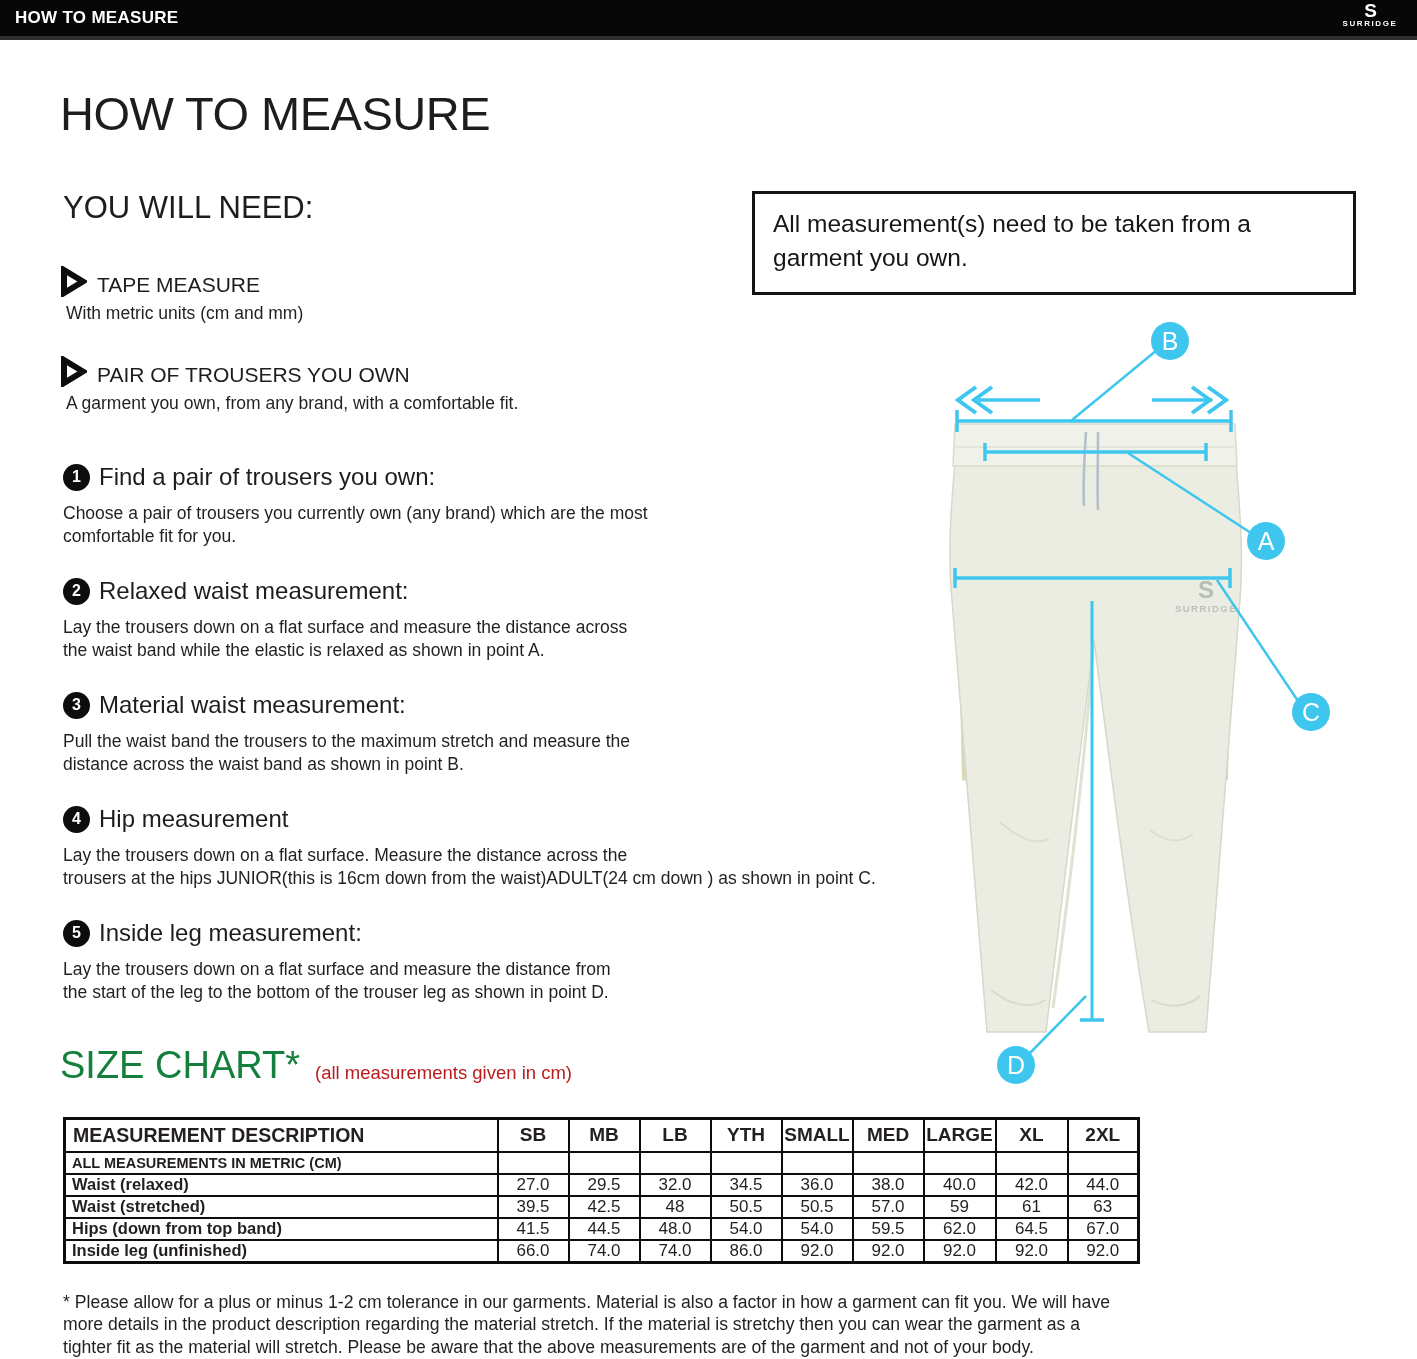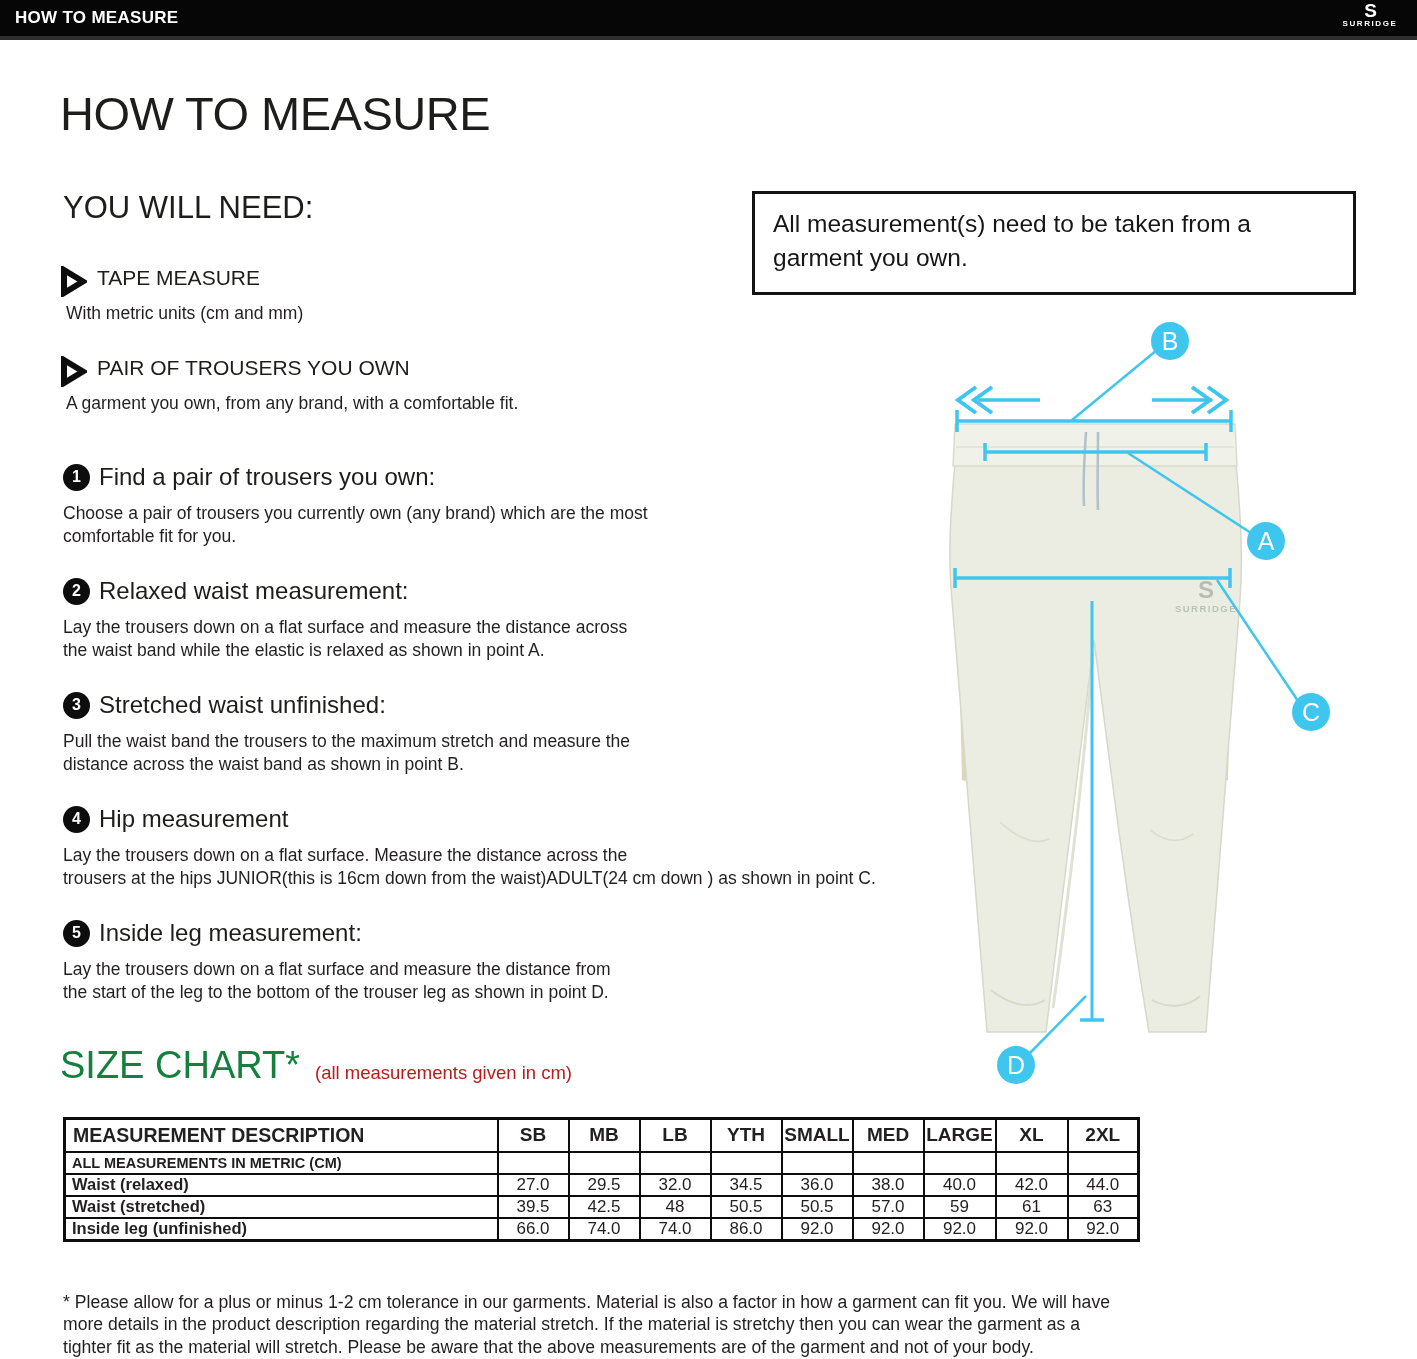--- a/index.html
+++ b/index.html
@@ -17,21 +17,21 @@
   .topbar-strip { left:0; top:36px; width:1417px; height:4px; background:#2e2e2e; }
   .brand { position:absolute; right:12px; top:2px; width:70px; text-align:center; color:#fff; }
   .brand .smark { font-size:19px; font-weight:bold; line-height:17px; letter-spacing:-1px; }
   .brand .bname { font-size:8px; font-weight:bold; letter-spacing:1.6px; }
 
   h1.page-title { left:60px; top:86px; font-size:47px; font-weight:400; color:#1d1d1b; letter-spacing:-.5px; }
 
   .ywn-heading { left:63px; top:190px; font-size:31px; font-weight:400; color:#1d1d1b; }
 
   .need-item { left:60px; width:640px; }
-  .need-row { display:flex; align-items:flex-start; gap:10px; }
+  .need-row { display:flex; align-items:flex-end; gap:10px; }
   .need-label { font-size:21px; color:#1d1d1b; }
   .need-desc { font-size:17.5px; margin-top:6px; margin-left:6px; }
 
   .notice-box { left:752px; top:191px; width:604px; height:104px; border:3px solid #141414;
                 padding:13px 18px; }
   .notice-text { font-size:24.5px; line-height:1.4; color:#161616; white-space:pre-line; }
 
   .step { left:63px; width:850px; }
   .step-head { display:flex; align-items:center; gap:9px; }
   .step-badge { width:27px; height:27px; border-radius:50%; background:#0d0d0d; color:#fff;
@@ -111,21 +111,21 @@
     <div class="step-badge">2</div>
     <div class="step-title">Relaxed waist measurement:</div>
   </div>
   <div class="step-body">Lay the trousers down on a flat surface and measure the distance across
 the waist band while the elastic is relaxed as shown in point A.</div>
 </div>
 
 <div class="abs step" style="top:691px;">
   <div class="step-head">
     <div class="step-badge">3</div>
-    <div class="step-title">Stretched waist unfinished:</div>
+    <div class="step-title">Material waist measurement:</div>
   </div>
   <div class="step-body">Pull the waist band the trousers to the maximum stretch and measure the
 distance across the waist band as shown in point B.</div>
 </div>
 
 <div class="abs step" style="top:805px;">
   <div class="step-head">
     <div class="step-badge">4</div>
     <div class="step-title">Hip measurement</div>
   </div>
@@ -273,20 +273,32 @@
     <td class="val">42.5</td>
     <td class="val">48</td>
     <td class="val">50.5</td>
     <td class="val">50.5</td>
     <td class="val">57.0</td>
     <td class="val">59</td>
     <td class="val">61</td>
     <td class="val">63</td>
   </tr>
   <tr>
+    <td class="row-label">Hips (down from top band)</td>
+    <td class="val">41.5</td>
+    <td class="val">44.5</td>
+    <td class="val">48.0</td>
+    <td class="val">54.0</td>
+    <td class="val">54.0</td>
+    <td class="val">59.5</td>
+    <td class="val">62.0</td>
+    <td class="val">64.5</td>
+    <td class="val">67.0</td>
+  </tr>
+  <tr>
     <td class="row-label">Inside leg (unfinished)</td>
     <td class="val">66.0</td>
     <td class="val">74.0</td>
     <td class="val">74.0</td>
     <td class="val">86.0</td>
     <td class="val">92.0</td>
     <td class="val">92.0</td>
     <td class="val">92.0</td>
     <td class="val">92.0</td>
     <td class="val">92.0</td>

